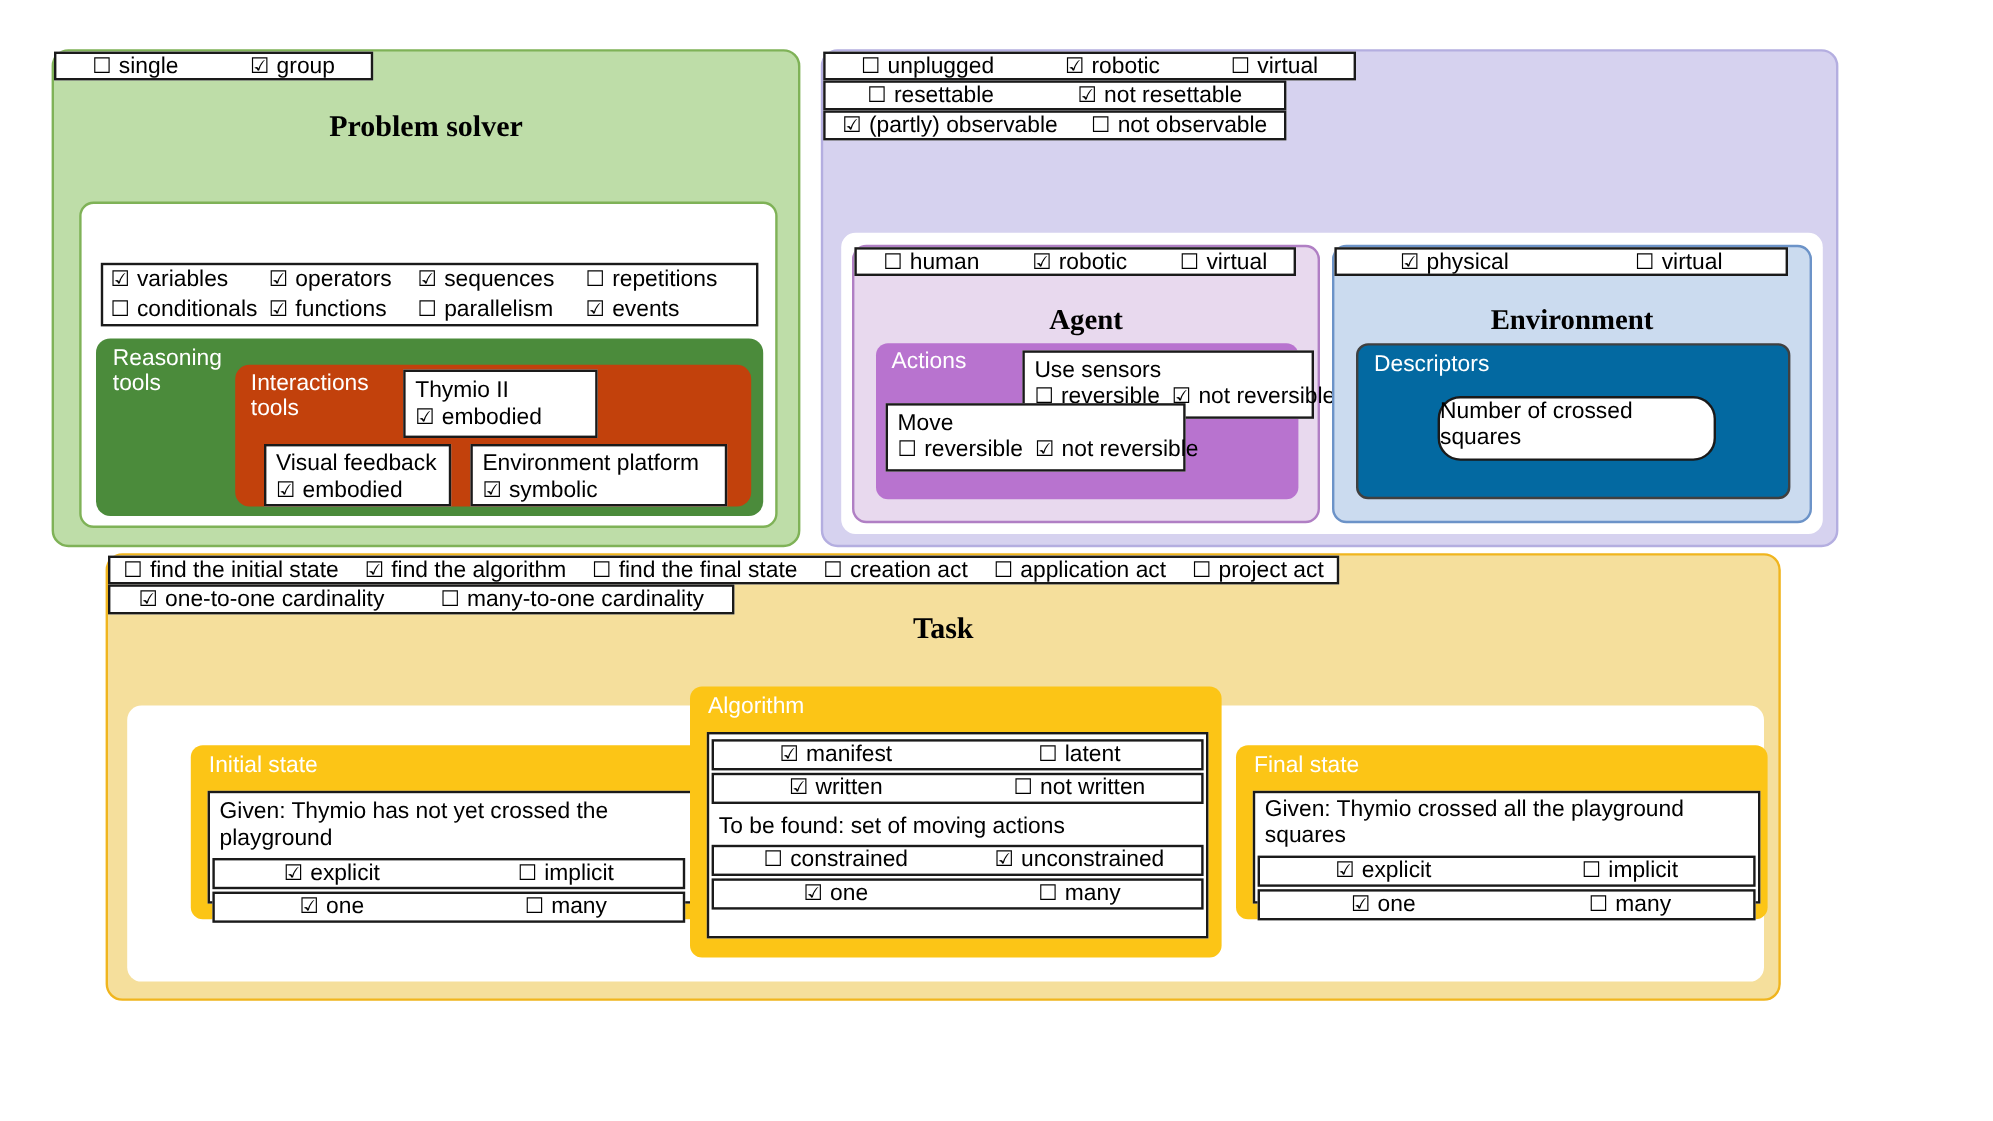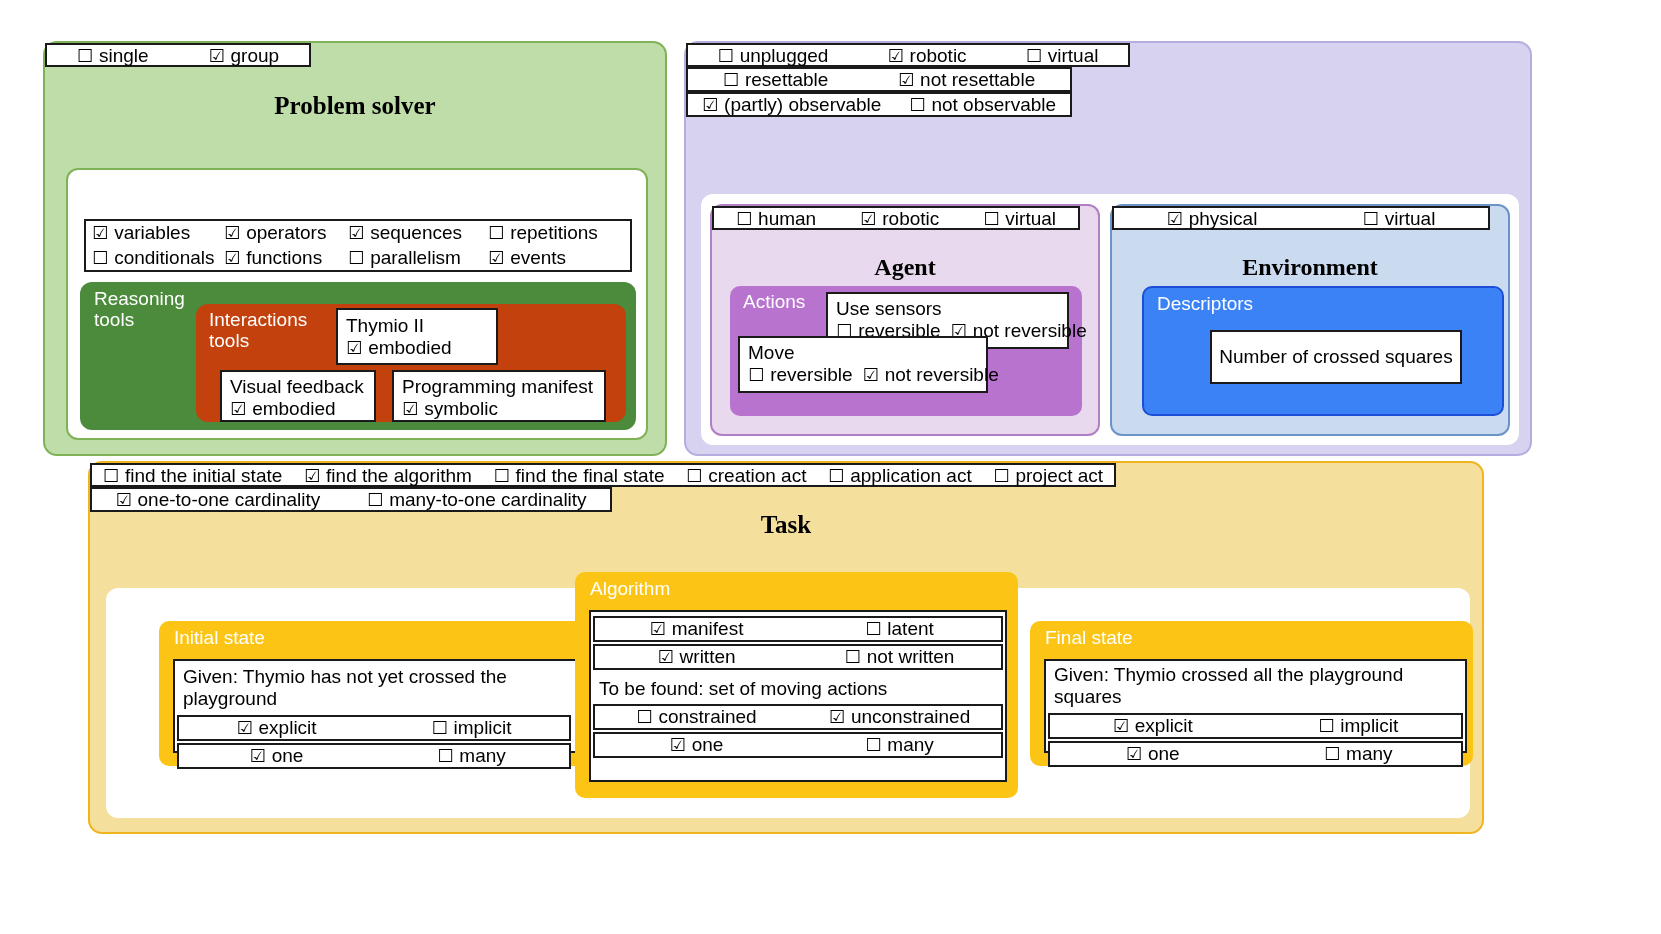--- a/index.html
+++ b/index.html
@@ -46,29 +46,29 @@
   #sys-row2{left:230px;top:122px;width:386px;height:25px;}
   #sys-row3{left:230px;top:155px;width:386px;height:25px;}
 
   #sys-inner{position:absolute;left:15px;top:151px;width:818px;height:251px;background:#ffffff;border-radius:12px;}
 
   #agent{position:absolute;left:9px;top:10px;width:390px;height:232px;background:#E8D9EE;border:2px solid #B07FC4;border-radius:12px;box-sizing:border-box;}
   #agent-title{position:absolute;left:0;top:9px;width:100%;font-size:24px;font-family:Liberation Serif, serif;}
   #agent-row{left:9px;top:44px;width:368px;height:24px;}
   #actions{position:absolute;left:18px;top:80px;width:352px;height:130px;background:#B873CF;border-radius:10px;text-decoration:underline;}
   #actions .corner-label{left:13px;top:5px;}
-  #use-sensors{left:96px;top:6px;width:243px;height:57px;padding:4px 8px;}
+  #use-sensors{left:122px;top:6px;width:243px;height:57px;padding:4px 8px;}
   #move{left:8px;top:50px;width:250px;height:57px;padding:4px 8px;}
 
   #environment{position:absolute;left:409px;top:10px;width:400px;height:232px;background:#CBDBEF;border:2px solid #6C93C8;border-radius:12px;box-sizing:border-box;}
   #env-title{position:absolute;left:0;top:9px;width:100%;font-size:24px;}
   #env-row{left:9px;top:44px;width:378px;height:24px;}
-  #descriptors{position:absolute;left:18px;top:80px;width:362px;height:130px;background:#3b82f6;border:2px solid #1d4ed8;border-radius:10px;box-sizing:border-box;margin-left:12px;}
+  #descriptors{position:absolute;left:18px;top:80px;width:362px;height:130px;background:#0369a1;border:2px solid #404040;border-radius:10px;box-sizing:border-box;}
   #descriptors .corner-label{left:13px;top:5px;}
-  #ncs{left:66px;top:42px;width:252px;height:54px;display:flex;align-items:center;justify-content:center;}
+  #ncs{left:66px;top:42px;width:232px;height:54px;display:flex;align-items:flex-start;justify-content:center;border-radius:19px;}
 
   
   #task{left:88px;top:461px;width:1396px;height:373px;background:#F5DF9C;border:2px solid #F0B51E;}
   #task-title{position:absolute;left:0;top:9px;width:100%;font-size:25px;}
   #task-row1{left:184px;top:46px;width:1026px;height:24px;}
   #task-row2{left:436px;top:80px;width:522px;height:25px;}
 
   #task-inner{position:absolute;left:16px;top:125px;width:1364px;height:230px;background:#ffffff;border-radius:12px;}
 
   #initial-state{position:absolute;left:5px;top:33px;width:443px;height:145px;background:#FCC516;border-radius:10px;margin-left:48px;}
@@ -163,21 +163,21 @@
 
           <div class="wbox" id="visual-feedback">
             <div class="wtext">Visual feedback</div>
             <div class="wtext opt">
                 <span class="cb">☑</span>
                 <span>embodied</span>
               </div>
           </div>
 
           <div class="wbox" id="prog-platform">
-            <div class="wtext">Programming manifest</div>
+            <div class="wtext">Environment platform</div>
             <div class="wtext opt">
                 <span class="cb">☑</span>
                 <span>symbolic</span>
               </div>
           </div>
         </div>
       </div>
     </div>
   </div>
 

